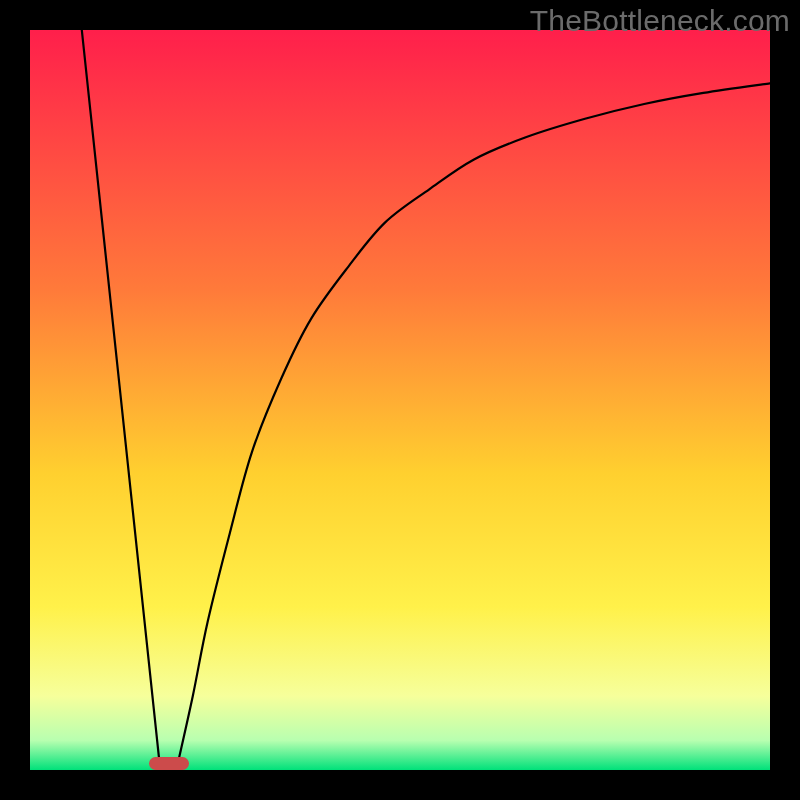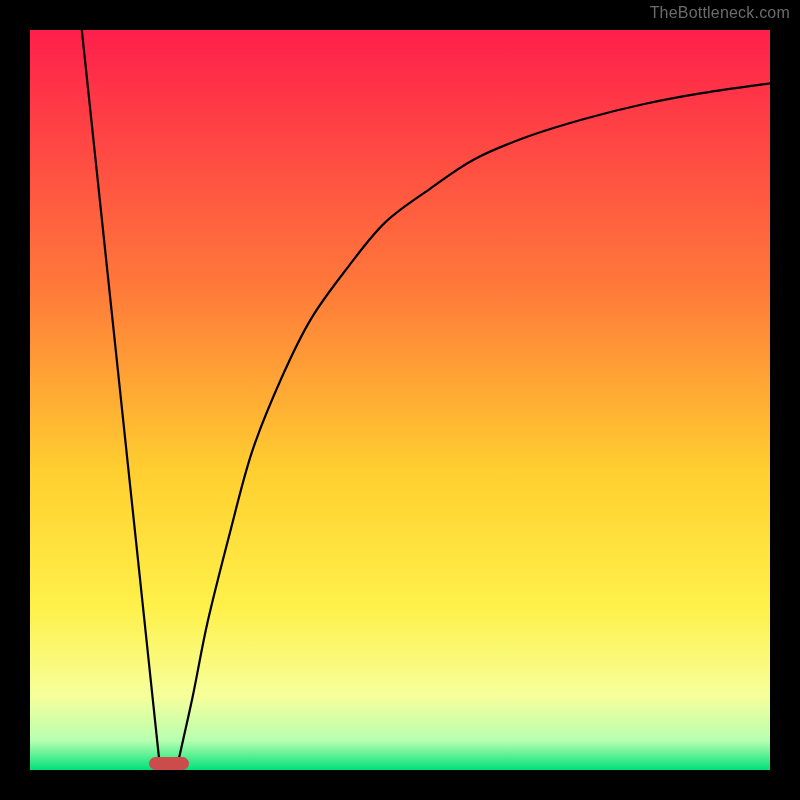--- a/index.html
+++ b/index.html
@@ -33,21 +33,21 @@
   svg.curves {
     position: absolute;
     inset: 0;
     width: 100%;
     height: 100%;
   }
   .watermark {
     position: absolute;
     top: 4px;
     right: 10px;
-    font-size: 16px;
+    font-size: 30px;
     font-weight: 500;
     letter-spacing: 0.2px;
   }
   .marker {
     position: absolute;
     border-radius: 10px;
   }
 </style>
 </head>
 <body>

